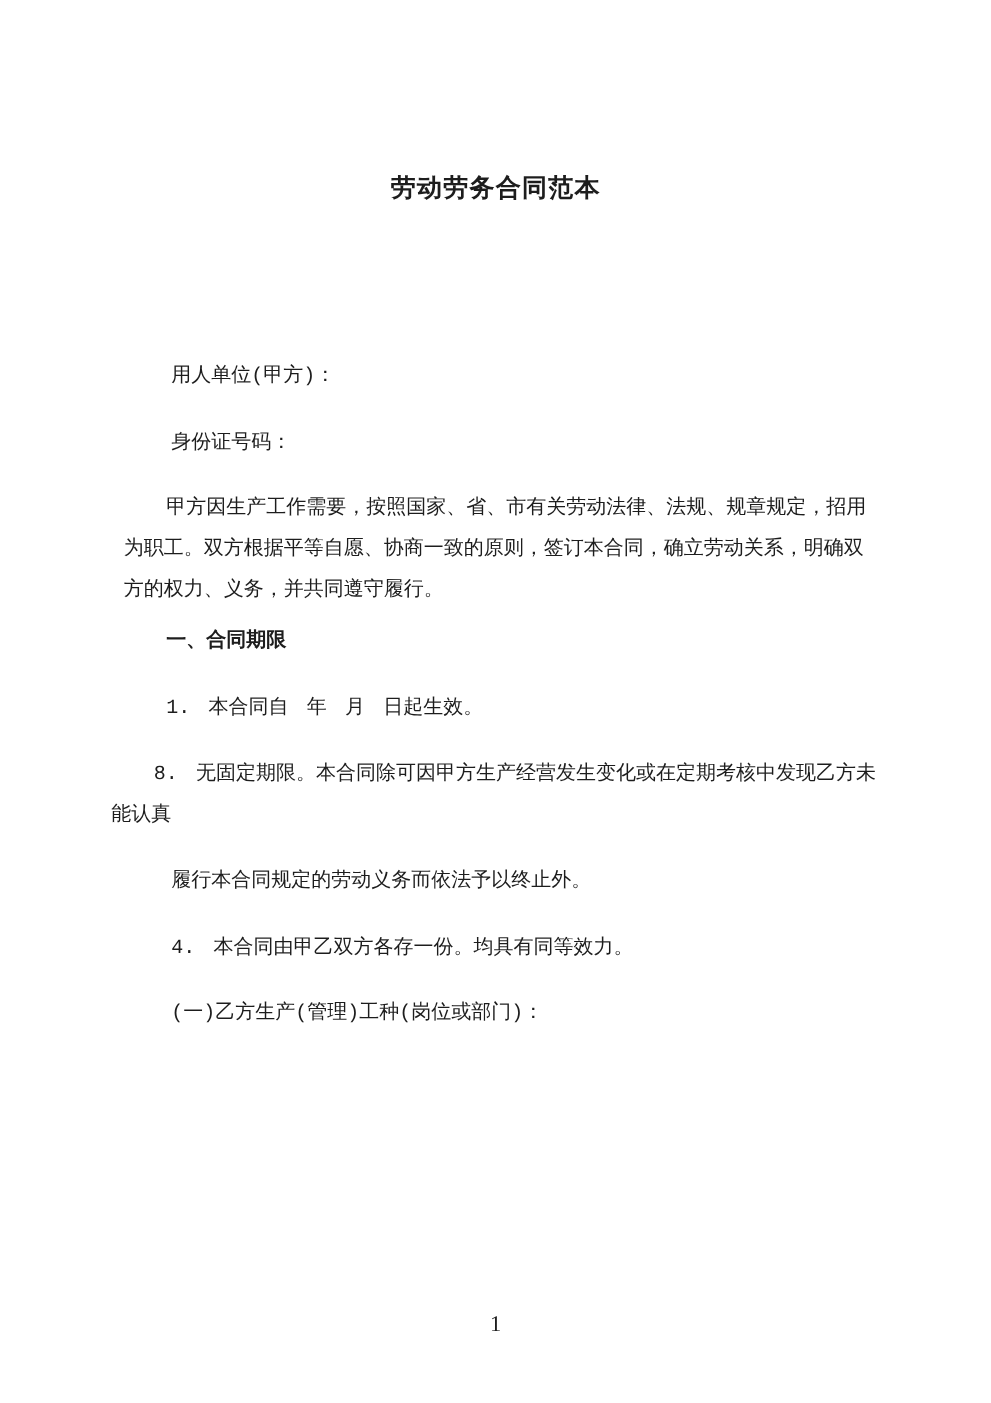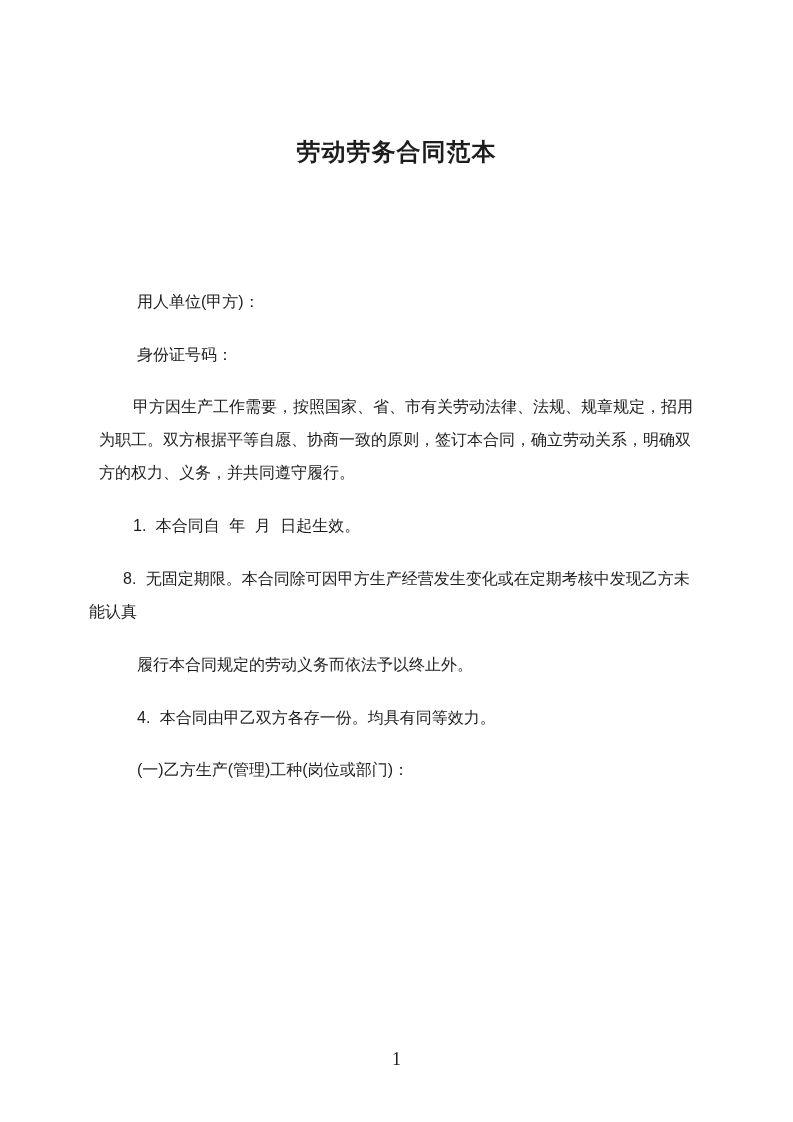--- a/index.html
+++ b/index.html
@@ -9,32 +9,32 @@
     height: 1122px;
     position: relative;
     background: #ffffff;
     overflow: hidden;
     font-family: "Liberation Sans", sans-serif;
     color: #1d1d1d;
   }
   .doc-title {
     padding-top: 135px;
     text-align: center;
-    font-size: 24px;
+    font-size: 20px;
     font-weight: bold;
     line-height: 33px;
     letter-spacing: 1px;
   }
   .body {
     margin: 117px 89px 0 99px;
     font-size: 16px;
     line-height: 33px;
     text-align: left;
   }
-  .para { margin: 0 0 19.5px 0; }
+  .para { margin: 0 0 19.5px 0; font-family: Liberation Mono, monospace; }
   .intro { margin-bottom: 8px; }
   .line { display: block; white-space: nowrap; }
   .ti-38 { text-indent: 38px; }
   .ti-34 { text-indent: 34px; }
   .ti-24 { text-indent: 24px; }
   .outdent { margin-left: -10px; }
   .heading { font-weight: bold; }
   .ws { word-spacing: 5px; margin-top: 20px; }
   .page-number {
     position: absolute;
@@ -60,20 +60,21 @@
 
 
     <p class="para ti-38">身份证号码：</p>
 
     <p class="para intro">
       <span class="line ti-34">甲方因生产工作需要，按照国家、省、市有关劳动法律、法规、规章规定，招用</span>
       <span class="line">为职工。双方根据平等自愿、协商一致的原则，签订本合同，确立劳动关系，明确双</span>
       <span class="line">方的权力、义务，并共同遵守履行。</span>
     </p>
 
+    <p class="para heading ti-34">一、合同期限</p>
 
     <p class="para ti-34 ws">1. 本合同自 年 月 日起生效。</p>
 
 
     <p class="para">
       <span class="line ti-24 ws">8. 无固定期限。本合同除可因甲方生产经营发生变化或在定期考核中发现乙方未</span>
       <span class="line outdent">能认真</span>
     </p>
 
     <p class="para ti-38">履行本合同规定的劳动义务而依法予以终止外。</p>

